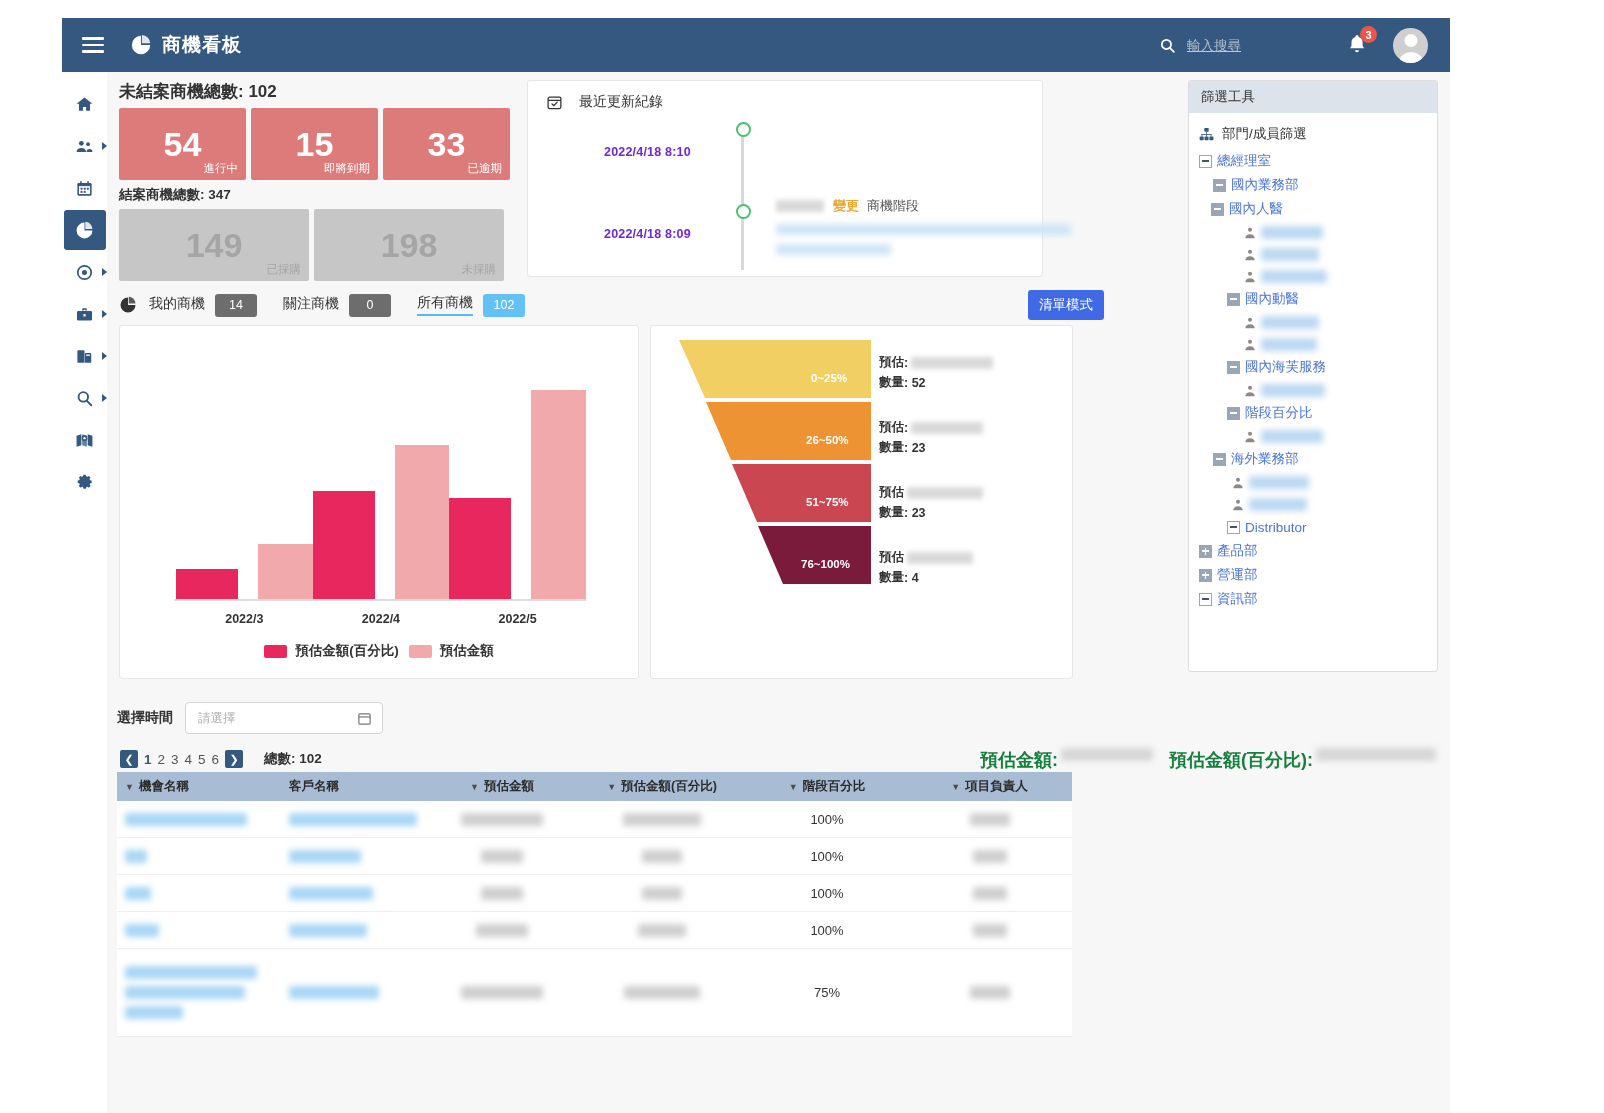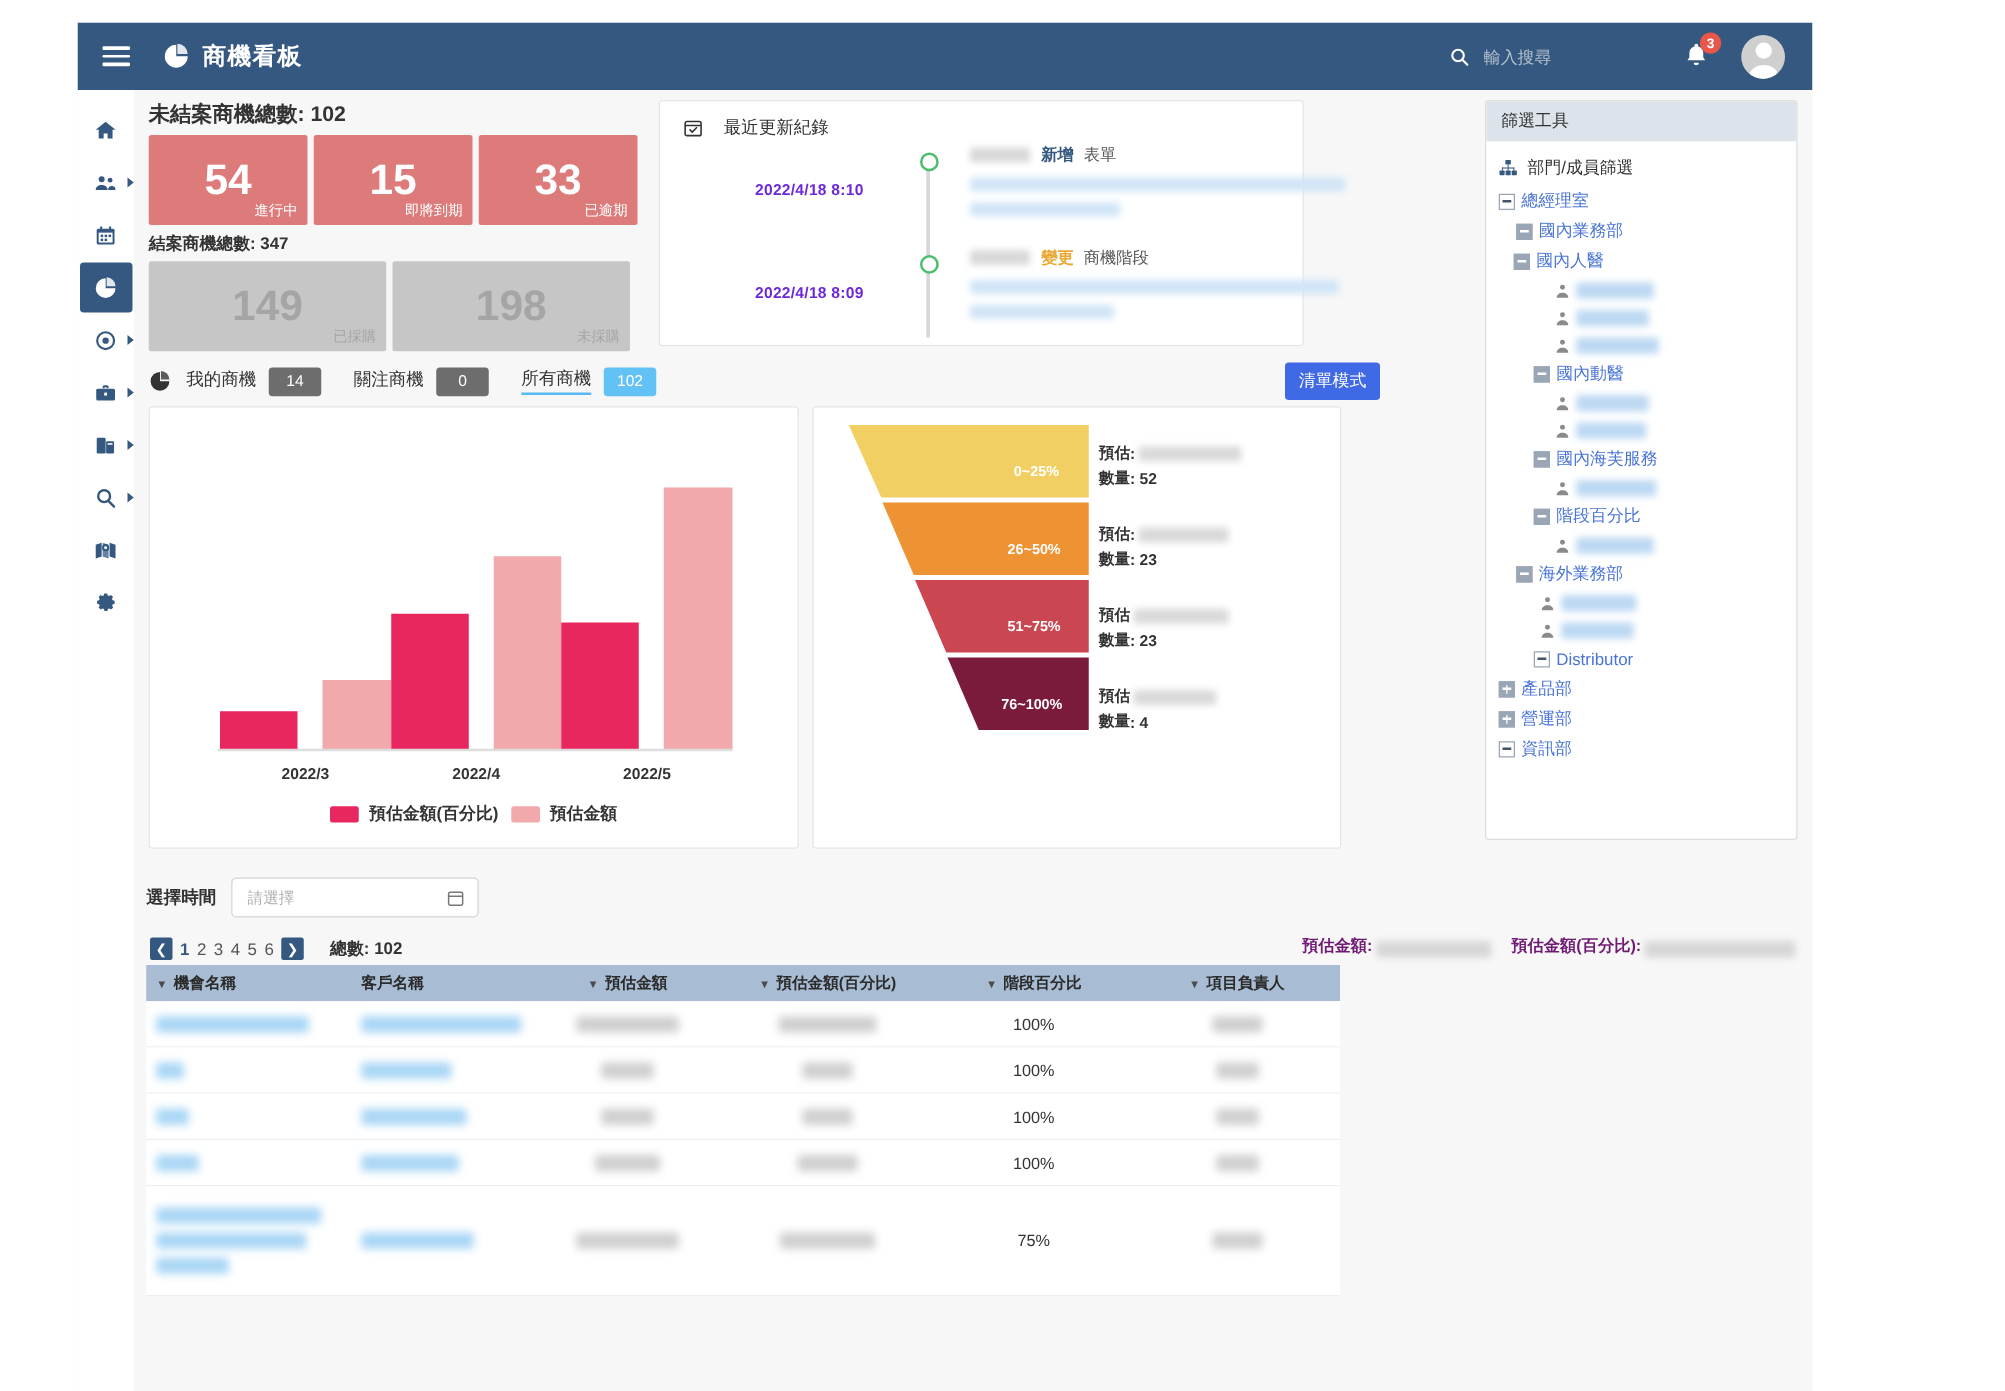--- a/index.html
+++ b/index.html
@@ -26,21 +26,21 @@
      display:flex; flex-direction:column; justify-content:space-between; }
   .hamburger i { display:block; height:2.6px; background:#fff; border-radius:1px; }
   .brand { display:flex; align-items:center; margin-left:26px; }
   .brand-icon { width:22px; height:22px; margin-right:10px; }
   .brand-title { color:#fff; font-size:19px; font-weight:bold; letter-spacing:1px; }
   .topright { margin-left:auto; display:flex; align-items:center; padding-right:22px; }
   .search-wrap { display:flex; align-items:center; margin-right:40px; }
   .search-icon { width:17px; height:17px; margin-right:9px; }
   .search-input {
      background:transparent; border:none; outline:none; color:#86efac;
-     font-size:13.5px; width:120px; font-family:"Liberation Sans", sans-serif;
+     font-size:13.5px; width:120px; font-family:"Liberation Sans", sans-serif;text-decoration:underline;
   }
   .search-input::placeholder { color:#b3c0cf; }
   .bell-wrap { position:relative; width:26px; height:26px; margin-right:22px; cursor:pointer; }
   .bell-badge {
      position:absolute; right:-6px; top:-6px; min-width:17px; height:17px;
      background:#e8574a; color:#fff; font-size:11px; border-radius:9px;
      display:flex; align-items:center; justify-content:center; padding:0 4px; font-weight:bold;
   }
   .avatar { width:35px; height:35px; border-radius:50%; background:#cfcfcf; position:relative; overflow:hidden; }
   .avatar .head { position:absolute; left:50%; top:6px; transform:translateX(-50%); width:13px; height:13px; border-radius:50%; background:#fff; }
@@ -174,21 +174,21 @@
   
   .pager { position:absolute; left:10px; top:678px; display:flex; align-items:center; }
   .pg-arrow {
     width:18px; height:18px; background:#34587f; color:#fff; font-size:11px; border-radius:2px;
     display:flex; align-items:center; justify-content:center; cursor:pointer; margin:0 3px;
   }
   .pg-num { font-size:13.5px; color:#555; margin:0 3px; cursor:pointer; }
   .pg-num.active { color:#34587f; font-weight:bold; }
   .pg-total { font-size:13.5px; color:#333; margin-left:18px; font-weight:bold; }
   .sums { position:absolute; right:14px; top:676px; display:flex; align-items:center; gap:16px; }
-  .sum-item { display:flex; align-items:flex-end; font-size:13px; font-weight:bold; color:#701a75; }
+  .sum-item { display:flex; align-items:flex-start; font-size:18px; font-weight:bold; color:#15803d; }
   .sum-blur { height:13px; width:92px; border-radius:2px; background:#d6d6d6; filter:blur(3px); margin-left:3px; }
 
   
   .table { position:absolute; left:10px; top:700px; width:955px; }
   .thead { display:flex; background:#a8bdd4; height:29px; align-items:center; }
   .th { font-size:12.5px; color:#2b2b2b; font-weight:bold; display:flex; align-items:center; justify-content:center; }
   .th .sort { margin-right:5px; font-size:9px; color:#4c4c4c; }
   .tr { display:flex; align-items:center; border-bottom:1px solid #eee; background:#fff; }
   .td { font-size:13px; color:#333; display:flex; align-items:center; justify-content:center; }
   .cell-blur { height:13px; border-radius:2px; filter:blur(3.2px); }
@@ -391,29 +391,20 @@
           </svg>
         </span>
         <span class="recent-head-title">最近更新紀錄</span>
       </div>
       <div class="timeline">
         <div class="tl-line"></div>
 
         <div class="tl-row">
           <span class="tl-date">2022/4/18  8:10</span>
           <span class="tl-dot"></span>
-          <div class="tl-body">
-            <div class="tl-line1">
-              <span class="blur-chip" style="width:48px"></span>
-              <span class="act-add">新增</span>
-              <span class="act-obj">表單</span>
-            </div>
-            <div class="blur-line" style="width:300px"></div>
-            <div class="blur-line" style="width:120px"></div>
-          </div>
         </div>
 
         <div class="tl-row" style="margin-top:10px">
           <span class="tl-date">2022/4/18  8:09</span>
           <span class="tl-dot"></span>
           <div class="tl-body">
             <div class="tl-line1">
               <span class="blur-chip" style="width:48px"></span>
               <span class="act-chg">變更</span>
               <span class="act-obj">商機階段</span>

